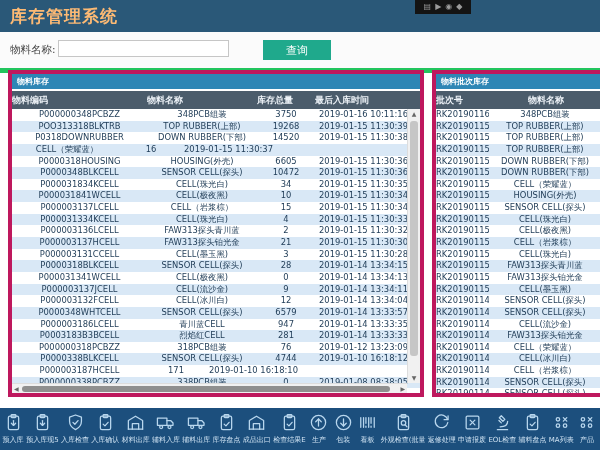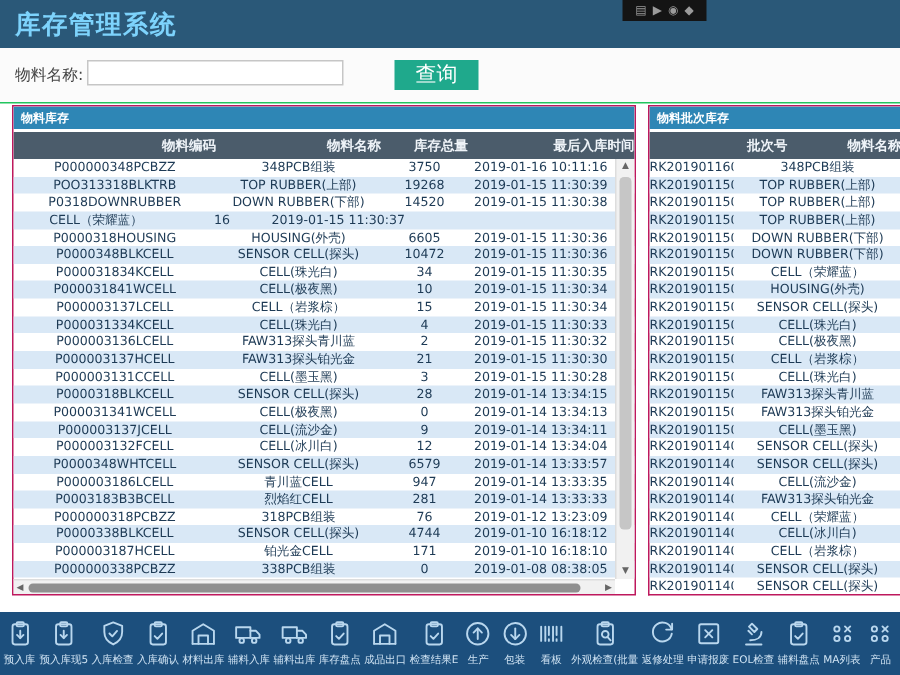--- a/index.html
+++ b/index.html
@@ -1,38 +1,38 @@
 <!DOCTYPE html>
 <html><head>
 <meta charset="utf-8">
 <style>
   html,body{margin:0;padding:0;}
   body{width:600px;height:450px;position:relative;overflow:hidden;background:#fff;
        font-family:"DejaVu Sans",sans-serif;-webkit-font-smoothing:antialiased;}
 
   
   .topbar{position:absolute;left:0;top:0;width:600px;height:32px;background:#2a5878;}
-  .topbar .title{color:#7dd3fc;font-size:17px;font-weight:bold;padding:5px 0 0 10px;letter-spacing:1px;}
+  .topbar .title{color:#fdba74;font-size:17px;font-weight:bold;padding:5px 0 0 10px;letter-spacing:1px;}
   .rec-overlay{position:absolute;left:415px;top:0;width:56px;height:14px;background:#141414;
        display:flex;align-items:center;justify-content:center;gap:4px;color:#9b9b9b;font-size:8px;line-height:1;}
   .rec-overlay span{display:inline-block;}
 
   
-  .searchbar{position:absolute;left:0;top:32px;width:600px;height:36px;background:#fbfbfb;border-bottom:1px solid #22c55e;}
+  .searchbar{position:absolute;left:0;top:32px;width:600px;height:36px;background:#fbfbfb;border-bottom:5px solid #22c55e;}
   .searchbar .lbl{position:absolute;left:10px;top:11px;font-size:10.5px;color:#444;}
   .searchbar input{position:absolute;left:58px;top:8px;width:163px;height:15px;border:1px solid #c6c6c6;background:#fff;font-size:10px;padding:0 3px;outline:none;}
-  .searchbar .btn{position:absolute;left:263px;top:8px;width:56px;height:20px;background:#1fa98c;border:none;color:#fff;font-size:14px;cursor:pointer;}
-
-  
-  .panel{position:absolute;top:70px;background:#fff;border:1px solid #be185d;box-sizing:border-box;overflow:hidden;}
+  .searchbar .btn{position:absolute;left:263px;top:8px;width:68px;height:20px;background:#1fa98c;border:none;color:#fff;font-size:11px;cursor:pointer;}
+
+  
+  .panel{position:absolute;top:70px;background:#fff;border:4px solid #be185d;box-sizing:border-box;overflow:hidden;}
   .panel.left{left:8px;width:416px;height:327px;}
   .panel.right{left:432px;width:169px;height:327px;border-right:none;}
   .ptitle{height:15px;background:#2e86b5;color:#fff;font-size:8px;font-weight:bold;line-height:15px;padding-left:5px;}
   .thead{display:flex;height:18px;margin-top:2px;background:#4b5c6b;color:#eef3f8;font-size:9px;font-weight:bold;align-items:center;}
-  .thead .hc{text-align:right;overflow:hidden;white-space:nowrap;}
+  .thead .hc{text-align:left;overflow:hidden;white-space:nowrap;}
   .tbody .row{display:flex;height:11.65px;align-items:flex-start;font-size:8.4px;color:#1d3a55;white-space:nowrap;}
   .tbody .row:nth-child(even){background:#d9e8f6;}
   .tbody .cell{text-align:center;overflow:hidden;}
   
   .lt .c0{width:135px;} .lt .c1{width:110px;} .lt .c2{width:58px;} .lt .c3{width:97px;flex:none;}
   .lt .hc.c3{flex:1;}
   
   .rt .c0{width:92px;} .rt .c1{width:112px;flex:none;}
   .rt .hc.c1{flex:1;}
 
@@ -208,21 +208,20 @@
         <div class="cell c3">2019-01-12 13:23:09</div>
       </div>
       <div class="row">
         <div class="cell c0">P0000338BLKCELL</div>
         <div class="cell c1">SENSOR CELL(探头)</div>
         <div class="cell c2">4744</div>
         <div class="cell c3">2019-01-10 16:18:12</div>
       </div>
       <div class="row">
         <div class="cell c0">P000003187HCELL</div>
-        <div class="cell c1">铂光金CELL</div>
         <div class="cell c2">171</div>
         <div class="cell c3">2019-01-10 16:18:10</div>
       </div>
       <div class="row">
         <div class="cell c0">P000000338PCBZZ</div>
         <div class="cell c1">338PCB组装</div>
         <div class="cell c2">0</div>
         <div class="cell c3">2019-01-08 08:38:05</div>
       </div>
     </div>

